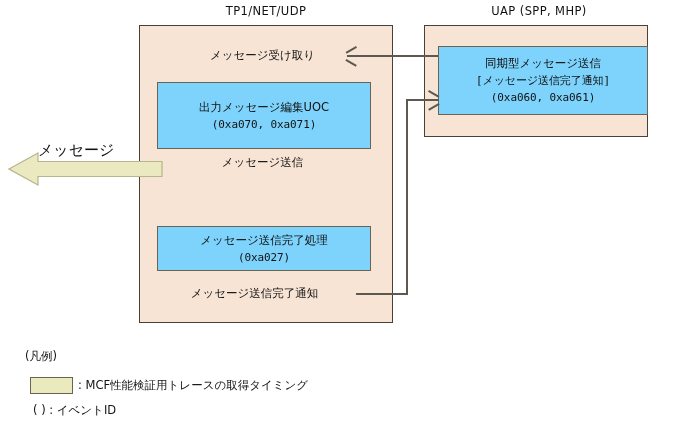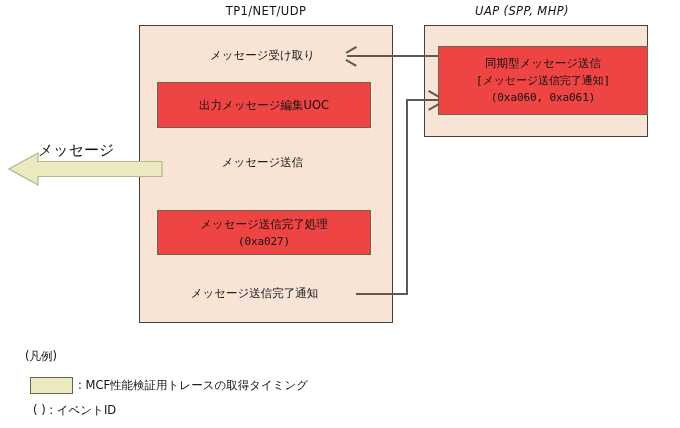--- a/index.html
+++ b/index.html
@@ -24,50 +24,50 @@
   
   .col-title {
     position: absolute;
     font-size: 11.5px;
     letter-spacing: 0.4px;
     color: #111;
     white-space: nowrap;
     text-align: center;
   }
   #title-left  { left: 139px; top: 4px;  width: 254px; }
-  #title-right { left: 410px; top: 4px;  width: 224px; font-style: italic; }
+  #title-right { left: 427px; top: 4px;  width: 224px; }
 
   
   .pink-box {
     position: absolute;
     background: #f7e4d5;
     border: 1.4px solid #4a4038;
     box-sizing: border-box;
   }
   #box-tp1 { left: 139px; top: 25px;  width: 254px; height: 298px; }
   #box-uap { left: 424px; top: 25px;  width: 224px; height: 112px; }
 
   
   .yellow-box {
     position: absolute;
-    background: #ef4444;
+    background: #7dd3fc;
     border: 1.4px solid #6b6450;
     box-sizing: border-box;
     display: flex;
     flex-direction: column;
     align-items: center;
     justify-content: center;
     text-align: center;
     font-size: 11.5px;
     line-height: 17px;
     color: #111;
     white-space: nowrap;
   }
-  #yb-uoc      { left: 157px; top: 82px;  width: 214px; height: 46px; }
-  #yb-complete { left: 157px; top: 210px; width: 214px; height: 45px; }
+  #yb-uoc      { left: 157px; top: 82px;  width: 214px; height: 67px; }
+  #yb-complete { left: 157px; top: 226px; width: 214px; height: 45px; }
   #yb-sendsync { left: 438px; top: 46px;  width: 210px; height: 69px; }
   .yb-line-mono { font-family: "DejaVu Sans Mono", "Liberation Mono", monospace; font-size: 11px; letter-spacing: -0.1px; }
 
   
   .inner-label {
     position: absolute;
     font-size: 11.5px;
     color: #111;
     white-space: nowrap;
     text-align: center;
@@ -179,20 +179,21 @@
     </svg>
   </div>
   <div id="msg-label">メッセージ</div>
 
   <div class="inner-label" id="lbl-receive">メッセージ受け取り</div>
   <div class="inner-label" id="lbl-send">メッセージ送信</div>
   <div class="inner-label" id="lbl-notify">メッセージ送信完了通知</div>
 
   <div class="yellow-box" id="yb-uoc">
     <div>出力メッセージ編集UOC</div>
+    <div class="yb-line-mono">(0xa070, 0xa071)</div>
   </div>
 
   <div class="yellow-box" id="yb-complete">
     <div>メッセージ送信完了処理</div>
     <div class="yb-line-mono">(0xa027)</div>
   </div>
 
   <div class="yellow-box" id="yb-sendsync">
     <div>同期型メッセージ送信</div>
     <div class="yb-line-mono">[メッセージ送信完了通知]</div>

